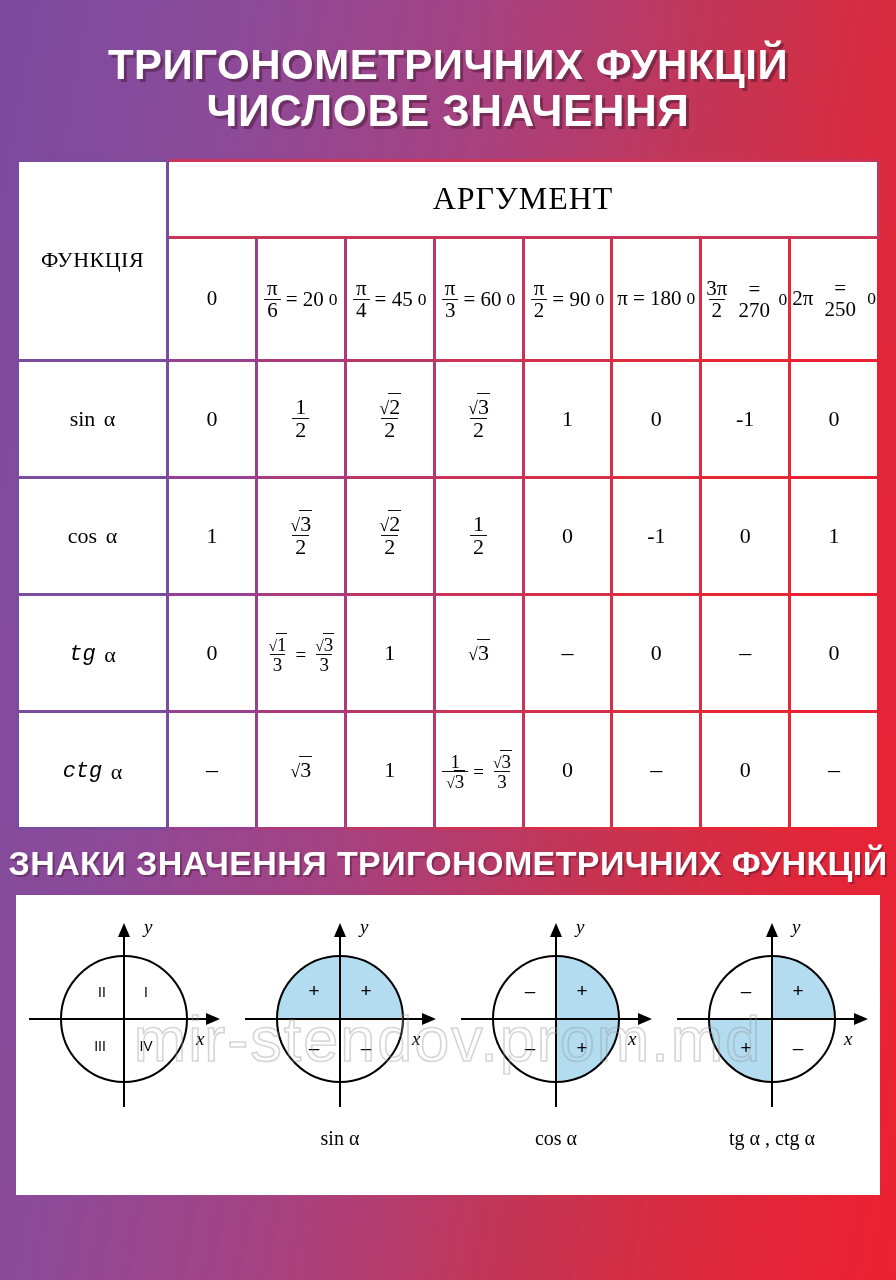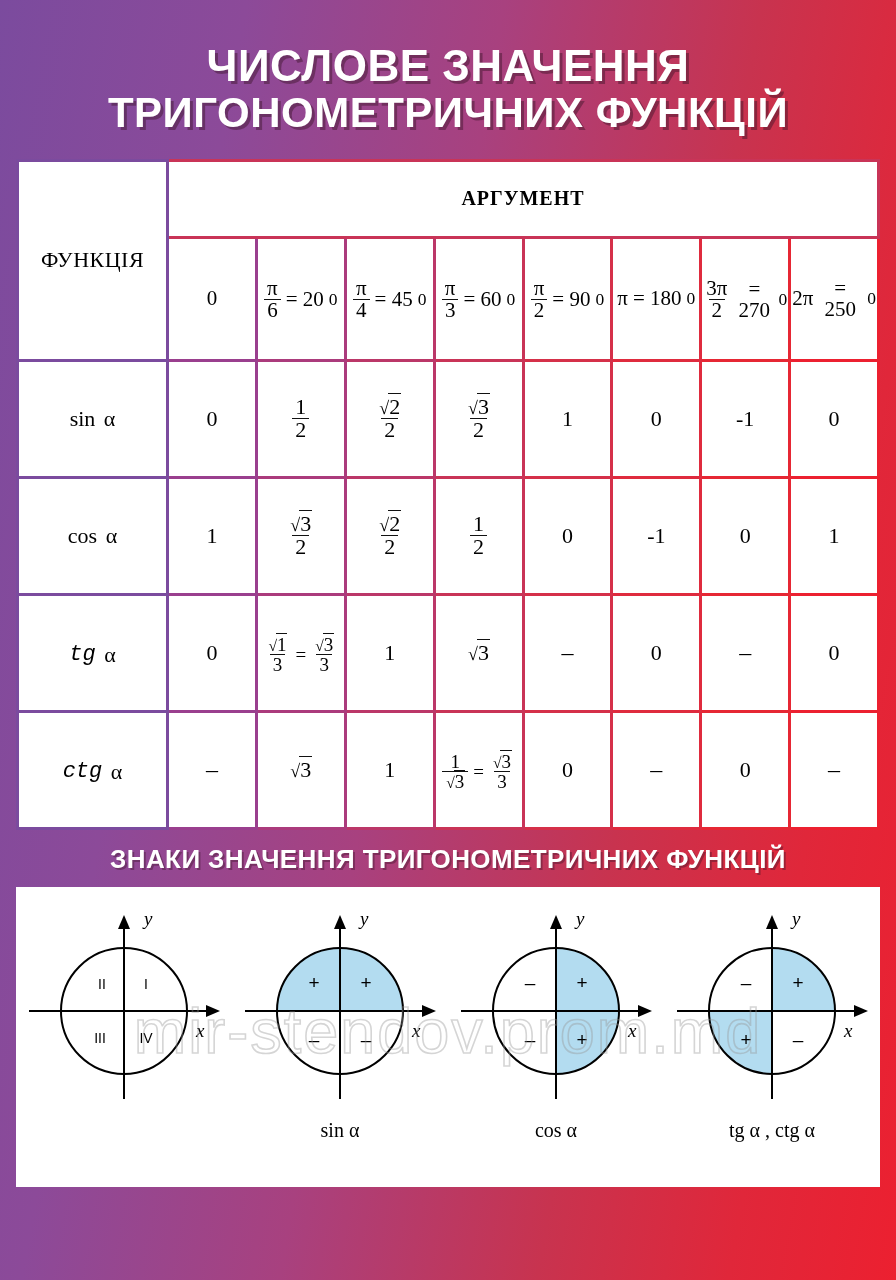--- a/index.html
+++ b/index.html
@@ -63,22 +63,22 @@
   table.trig td.c6 { border-color: #df2b3e; }
   table.trig td.c7 { border-color: #e62734; }
   table.trig td.c8 { border-color: #ec2030; }
 
   .col-fn  { width: 150px; }
   .col-arg { width: auto; }
 
   .hdr-arg {
     color: #9b2d8f;
     font-family: "Liberation Sans", sans-serif;
-    font-weight: bold;
-    font-size: 20px;
+    font-weight: normal;
+    font-size: 32px;
     letter-spacing: 1px;
     height: 72px;
   }
   .hdr-fn {
     color: #a02a8c;
     font-family: "Liberation Sans", sans-serif;
     font-weight: normal;
     font-size: 22px;
     letter-spacing: 0.5px;
   }
@@ -126,21 +126,21 @@
   }
   .dash { font-size: 24px; }
   .ital { font-style: italic; font-family: Liberation Mono, monospace; }
 
   
   .subtitle {
     margin-top: 14px;
     text-align: center;
     color: #ffffff;
     font-weight: bold;
-    font-size: 26px;
+    font-size: 34px;
     letter-spacing: 0.4px;
     text-shadow: 2px 2px 0 rgba(60,20,40,0.40);
     white-space: nowrap;
   }
 
   
   .circles-panel {
     margin: 12px 16px 0 16px;
     background: #ffffff;
     height: 300px;
@@ -180,22 +180,22 @@
     -webkit-text-stroke: 1.6px rgba(150,150,150,0.40);
     pointer-events: none;
     white-space: nowrap;
     z-index: 5;
   }
 </style>
 </head>
 <body>
 
 <div class="title-block">
+  <div class="title-line second">ТРИГОНОМЕТРИЧНИХ ФУНКЦІЙ</div>
   <div class="title-line">ЧИСЛОВЕ ЗНАЧЕННЯ</div>
-  <div class="title-line second">ТРИГОНОМЕТРИЧНИХ ФУНКЦІЙ</div>
 </div>
 
 <div class="table-wrap">
   <table class="trig">
     <colgroup>
       <col class="col-fn">
         <col class="col-arg">
         <col class="col-arg">
         <col class="col-arg">
         <col class="col-arg">

